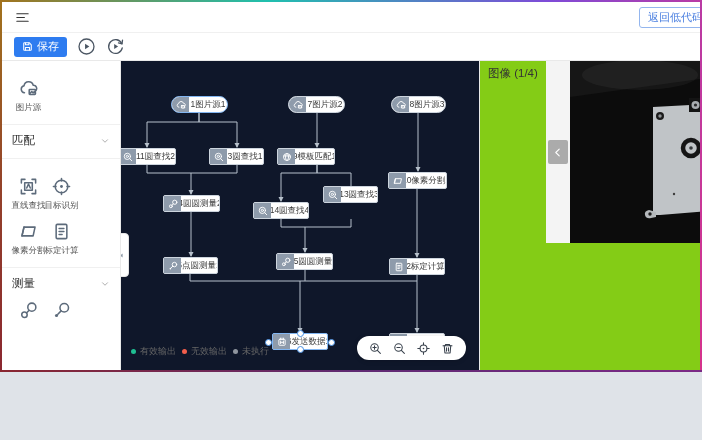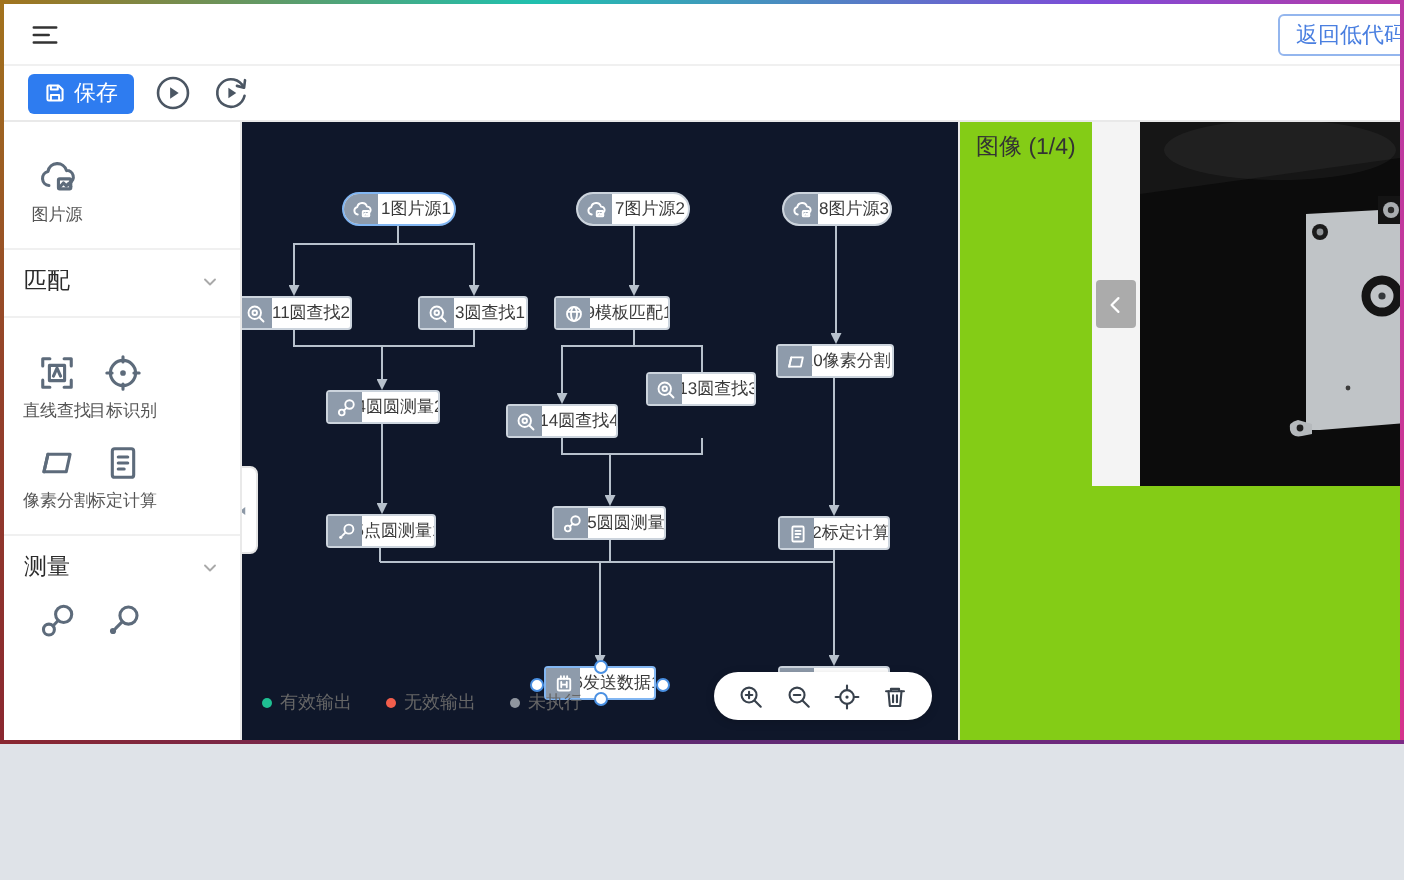--- a/index.html
+++ b/index.html
@@ -48,21 +48,21 @@
   .node.pill{border-radius:9px;overflow:hidden;}
   .node.accent,.node.sel{border-color:#82b6f2;}
   .h{position:absolute;width:5px;height:5px;border:1px solid #4a90e2;background:#fff;border-radius:50%;}
   .h-t{top:-4px;left:50%;margin-left:-3px;}.h-b{bottom:-4px;left:50%;margin-left:-3px;}
   .h-l{left:-8px;top:50%;margin-top:-3px;}.h-r{right:-8px;top:50%;margin-top:-3px;}
 
   .collapse-tab{position:absolute;left:-7px;top:172px;width:13px;height:42px;background:#fff;border:1px solid #e5e5e5;
                 border-radius:4px;display:flex;align-items:center;justify-content:center;color:#8c98a6;z-index:5;cursor:pointer;}
   .collapse-tab svg{width:9px;height:9px;}
 
-  .legend{position:absolute;left:10px;bottom:12px;display:flex;gap:17px;align-items:center;z-index:4;}
+  .legend{position:absolute;left:10px;bottom:12px;display:flex;gap:6px;align-items:center;z-index:4;}
   .lg{display:flex;align-items:center;gap:4px;font-size:9px;color:#666;}
   .lg i{width:5px;height:5px;border-radius:50%;display:inline-block;}
 
   .zoom-pill{position:absolute;right:13px;bottom:10px;height:24px;background:#fff;border-radius:13px;
              box-shadow:0 1px 5px rgba(0,0,0,.16);display:flex;align-items:center;gap:11px;padding:0 12px;z-index:4;}
   .zoom-pill button{border:none;background:none;padding:0;color:#38414c;width:13px;height:13px;cursor:pointer;}
   .zoom-pill svg{width:13px;height:13px;}
 
   .rightpanel{width:220px;flex:none;border-left:1px solid #e9e9e9;display:flex;overflow:hidden;background:#84cc16;}
   .rp-header{font-size:11.5px;color:#333;padding:5px 0 4px 8px;flex:none;}

